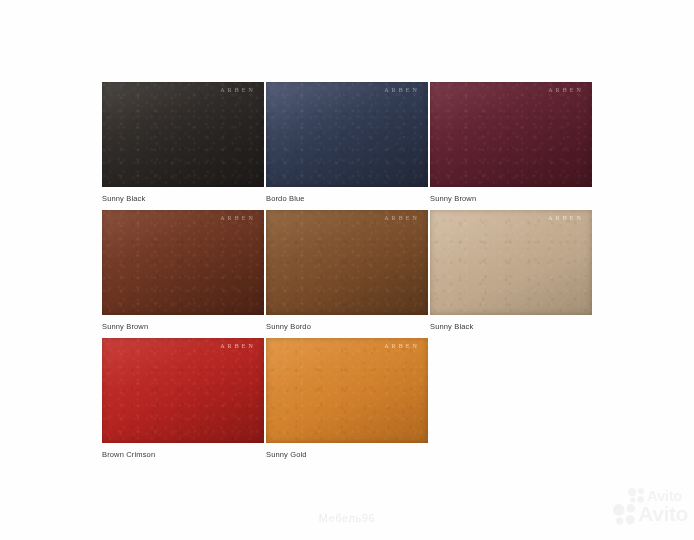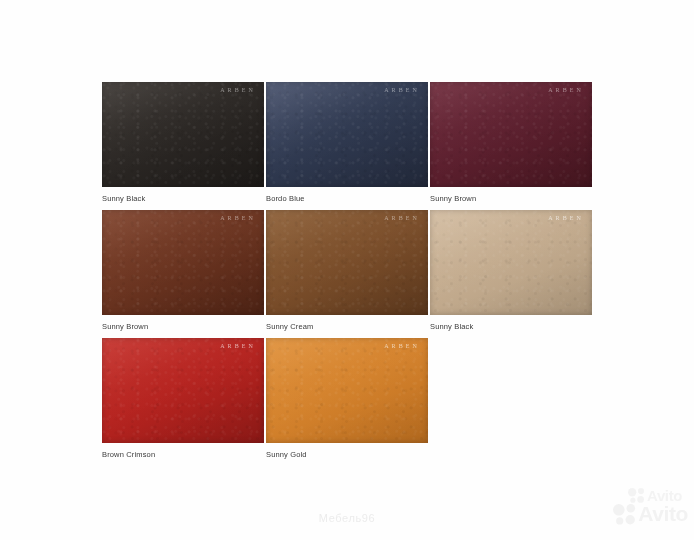--- a/index.html
+++ b/index.html
@@ -198,21 +198,21 @@
         </div>
         <div class="swatch-label">Sunny Brown</div>
       </div>
       <div class="swatch-cell">
         <div class="swatch-tile" style="background: linear-gradient(152deg, rgb(139, 92, 51) 0%, rgb(123, 78, 42) 46%, rgb(95, 58, 30) 100%);">
           <div class="grain"></div>
           <div class="sheen"></div>
           <div class="edge"></div>
           <div class="brand-mark">ARBEN</div>
         </div>
-        <div class="swatch-label">Sunny Cream</div>
+        <div class="swatch-label">Sunny Bordo</div>
       </div>
       <div class="swatch-cell">
         <div class="swatch-tile" style="background: linear-gradient(152deg, rgb(210, 187, 159) 0%, rgb(195, 171, 142) 46%, rgb(176, 154, 126) 100%);">
           <div class="grain"></div>
           <div class="sheen"></div>
           <div class="edge"></div>
           <div class="brand-mark on-light">ARBEN</div>
         </div>
         <div class="swatch-label">Sunny Black</div>
       </div>

